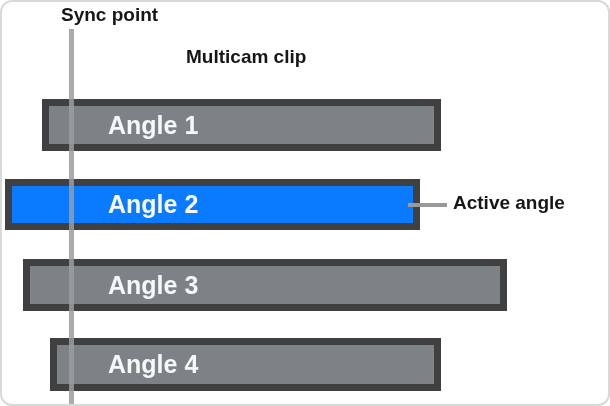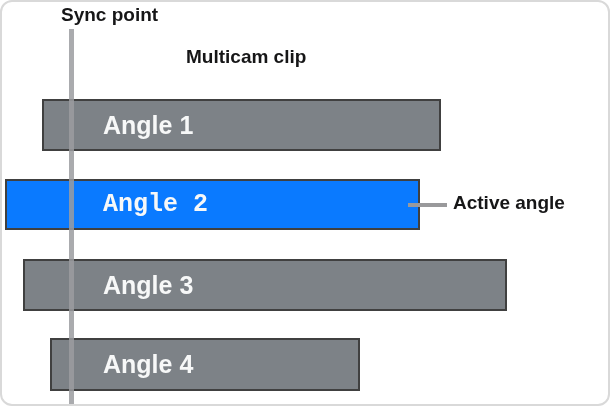--- a/index.html
+++ b/index.html
@@ -36,37 +36,37 @@
     top: 27px;
     width: 5px;
     height: 375px;
     background: #9b9ca0;
     opacity: 0.85;
     z-index: 5;
   }
   .bar {
     position: absolute;
     box-sizing: border-box;
-    border: 2px solid #404040;
+    border: 7px solid #404040;
     background: #7d8287;
     display: flex;
     align-items: center;
     z-index: 2;
   }
-  .bar.active { background: #0a7aff; font-family: Liberation Mono, monospace; }
+  .bar.active { background: #0a7aff; }
   .bar-label {
     color: #f7f8f8;
     font-size: 25px;
     font-weight: 700;
     white-space: nowrap;
   }
   .bar-1 { left: 40px; top: 97px;  width: 399px; height: 52px; }
   .bar-2 { left: 3px;  top: 177px; width: 415px; height: 51px; }
   .bar-3 { left: 21px; top: 257px; width: 484px; height: 52px; }
-  .bar-4 { left: 48px; top: 336px; width: 310px; height: 53px; }
+  .bar-4 { left: 48px; top: 336px; width: 391px; height: 53px; }
   .bar-1 .bar-label { margin-left: 59px; }
   .bar-2 .bar-label { margin-left: 96px; }
   .bar-3 .bar-label { margin-left: 78px; }
   .bar-4 .bar-label { margin-left: 51px; }
 
   .connector-line {
     position: absolute;
     left: 406px;
     top: 201px;
     width: 39px;

